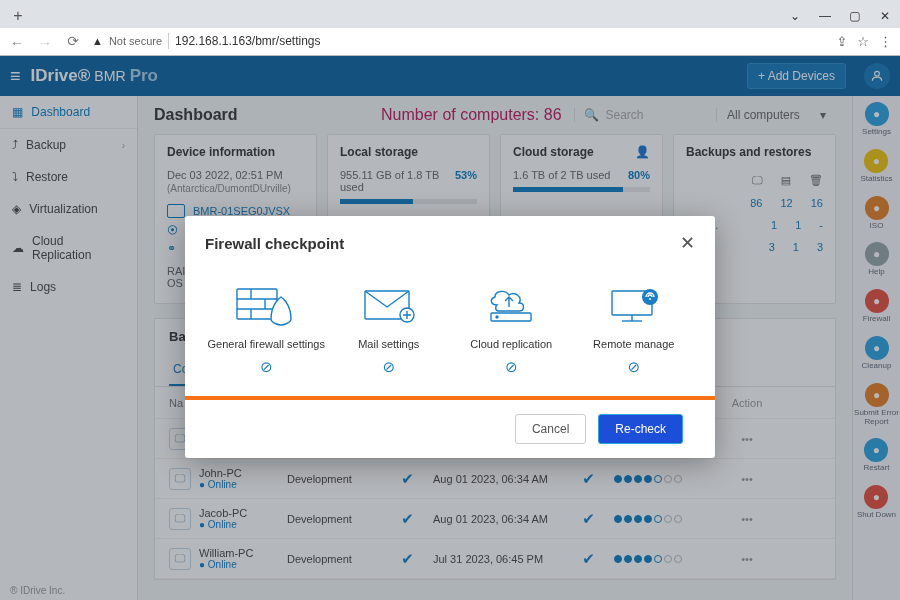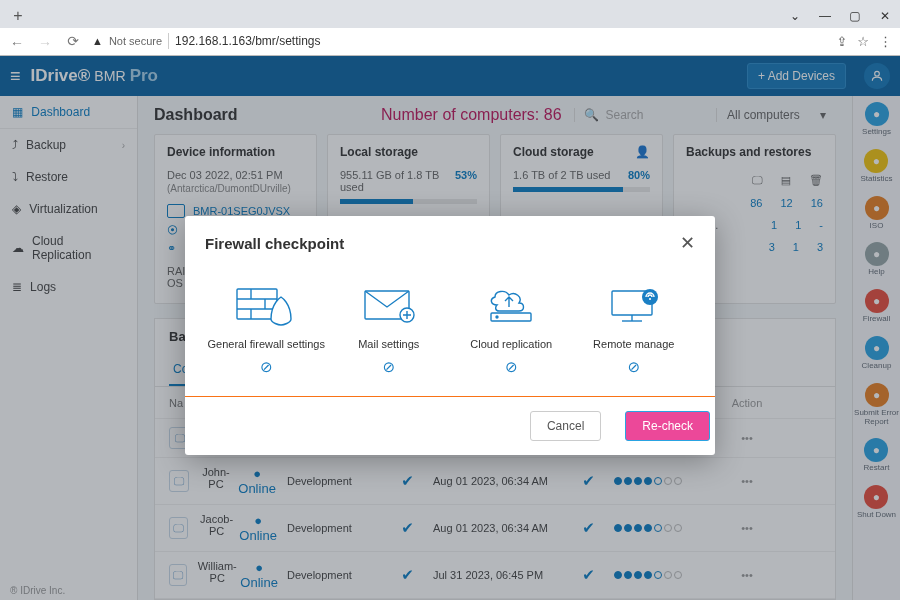--- a/index.html
+++ b/index.html
@@ -66,40 +66,40 @@
   .tabs .tabi { font-size: 12px; color: #0a7dc4; padding: 8px 4px; border-bottom: 2px solid #0a7dc4; }
   .thead, .trow { display: flex; align-items: center; padding: 8px 14px; font-size: 11px; color: #444; border-bottom: 1px solid #f0f0f0; gap: 8px; }
   .thead { color: #777; font-size: 11px; }
   .c-name { width: 110px; display: flex; align-items: center; gap: 8px; }
   .c-group { width: 95px; }
   .c-check { width: 35px; text-align: center; color: #0a7dc4; }
   .c-date { width: 130px; }
   .c-attempt { width: 100px; display: flex; gap: 2px; }
   .c-action { width: 50px; text-align: center; color: #999; }
   .pc-icon { width: 22px; height: 22px; border: 1px solid #c7d8e6; border-radius: 3px; display: inline-flex; align-items: center; justify-content: center; color: #7faad0; font-size: 11px; }
-  .pc-name { display: flex; flex-direction: row; text-align: center; }
-  .online { color: #0a7dc4; font-size: 13px; }
+  .pc-name { display: flex; flex-direction: column; }
+  .online { color: #0a7dc4; font-size: 10px; }
   .dots span { width: 8px; height: 8px; border-radius: 50%; display: inline-block; border: 1.5px solid #0a7dc4; }
   .dots span.fill { background: #0a7dc4; }
   .dots span.half { border-color: #bbb; }
   .check-circle { color: #0a7dc4; font-size: 15px; }
   
   .overlay { position: absolute; inset: 56px 0 0 0; background: rgba(40,50,60,0.35); display: flex; align-items: flex-start; justify-content: center; padding-top: 160px; }
   .modal { width: 530px; background: #fff; border-radius: 3px; box-shadow: 0 6px 30px rgba(0,0,0,0.3); }
   .modal-head { display: flex; align-items: center; padding: 16px 20px; }
   .modal-head h2 { font-size: 15px; color: #333; font-weight: 600; }
   .modal-close { margin-left: auto; font-size: 18px; color: #555; }
   .modal-body { display: flex; justify-content: space-around; padding: 10px 20px 20px; text-align: center; }
   .fw-item { width: 120px; font-size: 11px; color: #333; }
   .fw-icon { height: 50px; display: flex; align-items: center; justify-content: center; margin-bottom: 8px; }
   .fw-icon svg { stroke: #1a7fc4; stroke-width: 1.4; fill: none; }
   .fw-check { margin-top: 8px; color: #1a7fc4; font-size: 15px; }
-  .modal-foot { display: flex; justify-content: flex-end; gap: 24px; padding: 14px 5px; border-top: 1px solid #f97316; }
+  .modal-foot { display: flex; justify-content: flex-end; gap: 12px; padding: 14px 32px; border-top: 4px solid #f97316; }
   .btn { height: 30px; padding: 0 16px; border-radius: 3px; font-size: 12px; border: 1px solid #ccc; background: #fff; display: inline-flex; align-items: center; color: #555; }
-  .btn.primary { background: #ec4899; border-color: #29a3e2; color: #fff; }
+  .btn.primary { background: #1d4ed8; border-color: #29a3e2; color: #fff; }
   .icon-svg { width: 14px; height: 14px; }
 </style>
 </head>
 <body>
 
 <div class="chrome">
   <div class="tab-strip">
     <div class="new-tab">+</div>
     <div class="win-controls">
       <div>⌄</div>

